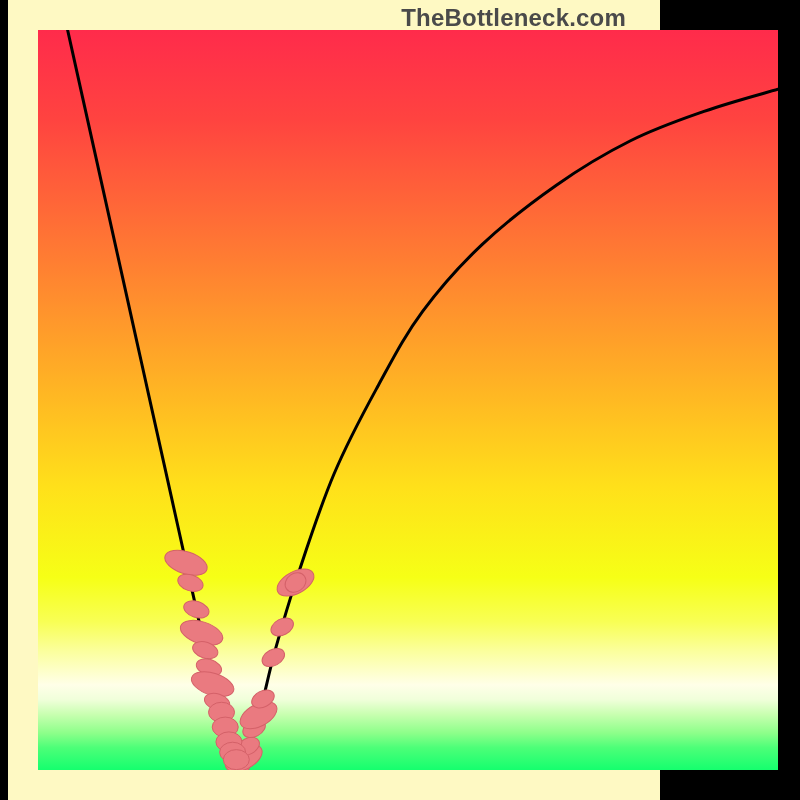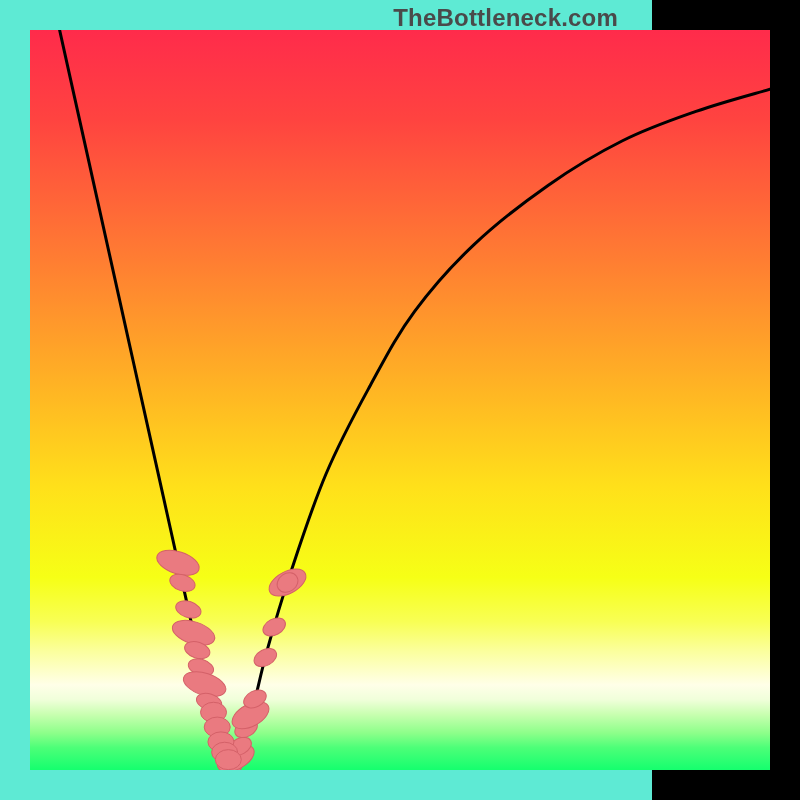--- a/index.html
+++ b/index.html
@@ -8,21 +8,22 @@
     width: 800px;
     height: 800px;
     overflow: hidden;
     background: #000;
     font-family: Arial, Helvetica, sans-serif;
   }
   .frame {
     position: relative;
     width: 652px;
     height: 800px;
-    background: #5eead4;
+    background: #fef9c3;
+    margin-left: 8px;
   }
   .plot-area {
     position: absolute;
     left: 30px;
     top: 30px;
     width: 740px;
     height: 740px;
     overflow: hidden;
   }
   .gradient-bg {

